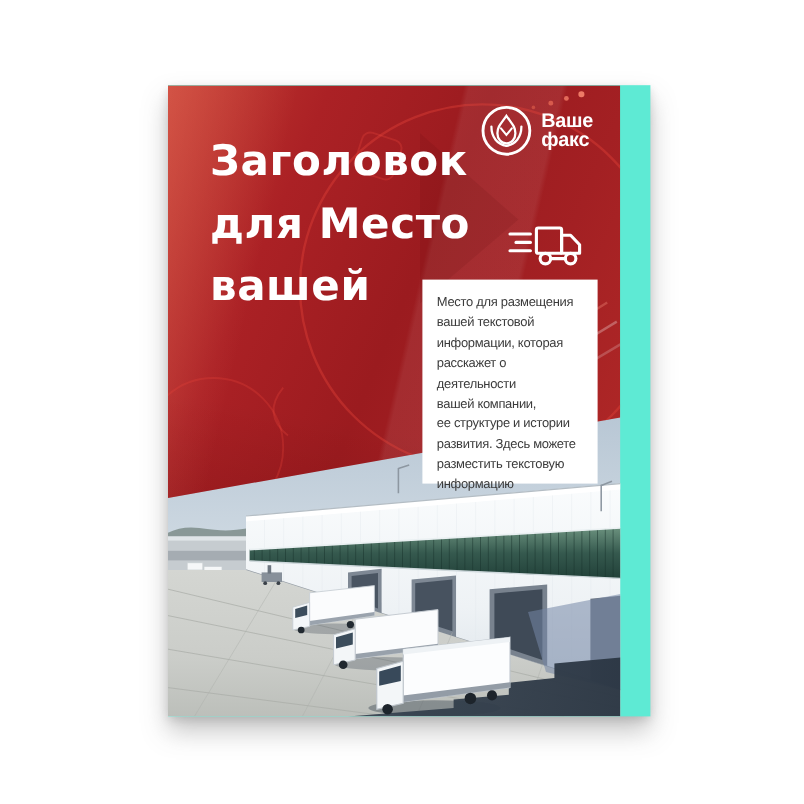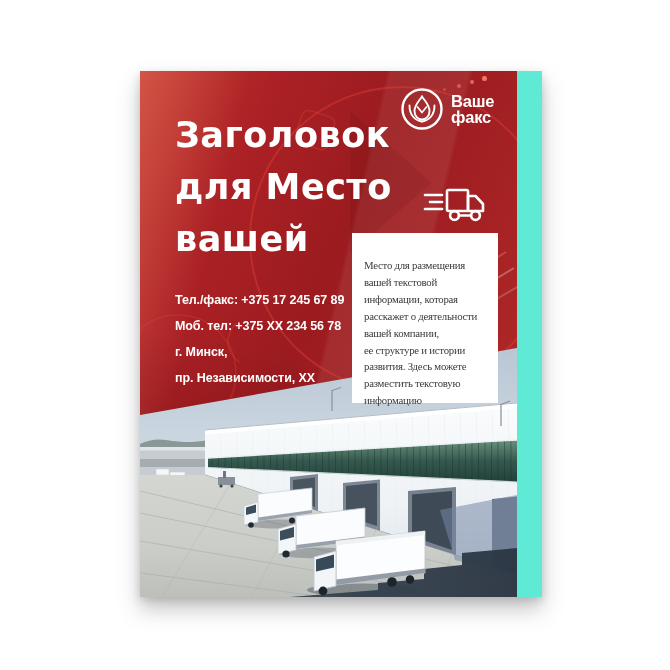--- a/index.html
+++ b/index.html
@@ -40,21 +40,21 @@
   .logo{position:absolute;left:260px;top:16px;display:flex;align-items:center;}
   .logo-text{margin-left:7px;color:#fff;font-weight:bold;font-size:16.5px;line-height:16px;letter-spacing:-.2px;}
   .dots{position:absolute;left:0;top:0;width:377px;height:40px;}
   .dot{position:absolute;border-radius:50%;}
 
   
   .truck-icon{position:absolute;left:282px;top:112px;}
 
   
   .info-box{position:absolute;left:212px;top:162px;width:146px;height:170px;background:#ffffff;
-    box-sizing:border-box;padding:24px 12px;z-index:5;font-family:Liberation Serif, serif;}
+    box-sizing:border-box;padding:11px 12px;z-index:5;}
   .info-box .txt{color:#3b3b3b;font-size:10.8px;line-height:16.9px;letter-spacing:-.25px;
     white-space:pre-line;font-weight:500;}
 </style>
 </head>
 <body>
 
 <div class="canvas">
   <div class="flyer">
 
     <svg class="photo" viewBox="0 0 377 256" aria-hidden="true">
@@ -247,26 +247,20 @@
           <line x1="8" y1="19" x2="20" y2="19"></line>
           <line x1="3" y1="26" x2="20" y2="26"></line>
           <rect x="25" y="7" width="21" height="21" rx="1.5"></rect>
           <path d="M46,13 h7.5 l7.5,8 v7 h-15 z"></path>
           <circle cx="32.5" cy="32.5" r="4.4"></circle>
           <circle cx="53.5" cy="32.5" r="4.4"></circle>
           <line x1="37" y1="32.5" x2="49" y2="32.5"></line>
         </g>
       </svg>
 
-      <div class="contacts">
-        <div>Тел./факс: +375 17 245 67 89</div>
-        <div>Моб. тел: +375 ХХ 234 56 78</div>
-        <div>г. Минск,</div>
-        <div>пр. Независимости, ХХ</div>
-      </div>
     </div>
 
     <div class="info-box">
       <div class="txt">Место для размещения
 вашей текстовой
 информации, которая
 расскажет о деятельности
 вашей компании,
 ее структуре и истории
 развития. Здесь можете

